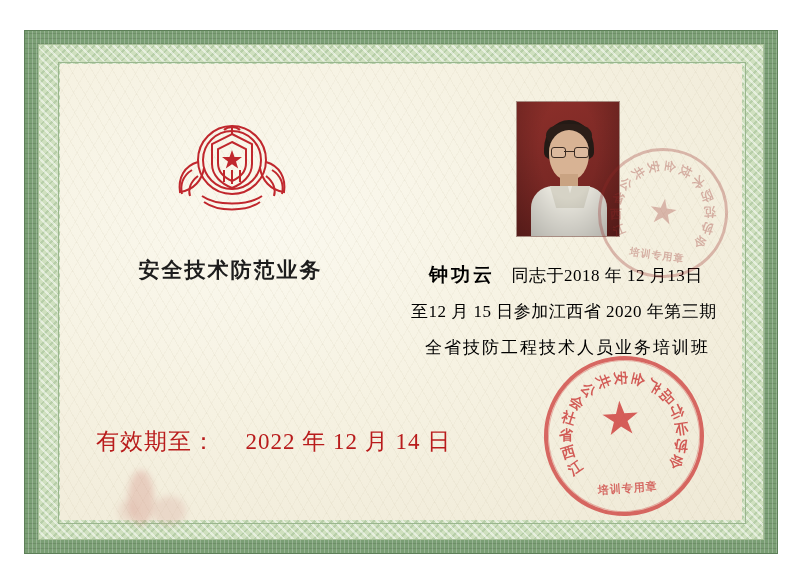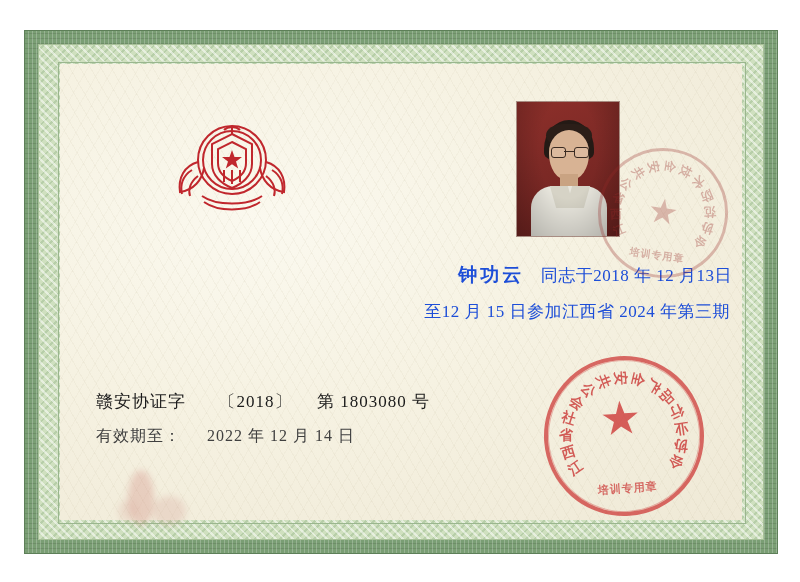--- a/index.html
+++ b/index.html
@@ -138,22 +138,22 @@
     white-space: nowrap;
   }
   .cert-number-row .seg { display: inline-block; }
   .cert-number-row .gap-a { display: inline-block; width: 22px; }
   .cert-number-row .gap-b { display: inline-block; width: 14px; }
 
   .valid-row {
     position: absolute;
     left: 36px; top: 362px;
     width: 290px;
-    font-size: 16px;
-    color: #404040;
+    font-size: 23px;
+    color: #b91c1c;
     letter-spacing: 1px;
     white-space: nowrap;
   }
   .valid-row .gap-a { display: inline-block; width: 16px; }
 
   
   .right-panel {
     position: absolute;
     left: 401px; top: 64px;
     width: 341px; height: 456px;
@@ -236,24 +236,23 @@
     position: absolute;
     inset: 0;
     background: radial-gradient(ellipse at 50% 35%, rgba(0,0,0,0) 40%, rgba(0,0,0,0.28) 100%);
   }
 
   .body-line {
     position: absolute;
     left: 6px;
     width: 332px;
     font-size: 17px;
-    color: #1d4ed8;
+    color: #000000;
     letter-spacing: 0.5px;
     white-space: nowrap;
-    text-align: center;
   }
   .body-line .name {
     font-size: 19px;
     font-weight: 600;
     letter-spacing: 3px;
   }
   .body-line .sp { display: inline-block; width: 7px; }
 
   .line-1 { top: 198px; left: 28px; }
   .line-2 { top: 236px; left: 10px; }
@@ -425,28 +424,22 @@
           <path d="M64 46 L66.5 53 L74 53 L68 57.5 L70.2 64.5 L64 60.3 L57.8 64.5 L60 57.5 L54 53 L61.5 53 Z" fill="#c0272d" stroke="none"></path>
 
           <path d="M56 66 L56 78 M64 66 L64 80 M72 66 L72 78"></path>
 
           <path d="M64 22 L64 30"></path>
           <path d="M56 26 C60 22 68 22 72 26"></path>
         </g>
       </svg>
     </div>
 
-
-    <div class="cert-number-row">
-      <span class="seg">赣安协证字</span>
-      <span class="gap-a"></span>
-      <span class="seg">〔2018〕</span>
-      <span class="gap-b"></span>
-      <span class="seg">第 1803080 号</span>
-    </div>
+    <div class="title-small">安全技术防范业务</div>
+
 
     <div class="valid-row">
       <span class="seg">有效期至：</span>
       <span class="gap-a"></span>
       <span class="seg">2022 年 12 月 14 日</span>
     </div>
 
   </div>
 
   <div class="right-panel">
@@ -464,21 +457,22 @@
       <div class="collar-r"></div>
       <div class="shadow"></div>
     </div>
 
     <div class="body-line line-1">
       <span class="name">钟功云</span>
       <span class="sp"></span>
       <span>同志于2018 年 12 月13日</span>
     </div>
 
-    <div class="body-line line-2">至12 月 15 日参加江西省 2024 年第三期</div>
+    <div class="body-line line-2">至12 月 15 日参加江西省 2020 年第三期</div>
+    <div class="body-line line-3">全省技防工程技术人员业务培训班</div>
 
 
   </div>
 
   <div class="seal seal-secondary">
     <div class="sec-ring" id="sec-ring">
         <span style="font-size: 12px; transform: rotate(-120deg) translate(0px, -47px) rotate(90deg) translate(-50%, -50%);">江</span>
         <span style="font-size: 12px; transform: rotate(-100deg) translate(0px, -47px) rotate(90deg) translate(-50%, -50%);">西</span>
         <span style="font-size: 12px; transform: rotate(-80deg) translate(0px, -47px) rotate(90deg) translate(-50%, -50%);">省</span>
         <span style="font-size: 12px; transform: rotate(-60deg) translate(0px, -47px) rotate(90deg) translate(-50%, -50%);">公</span>

